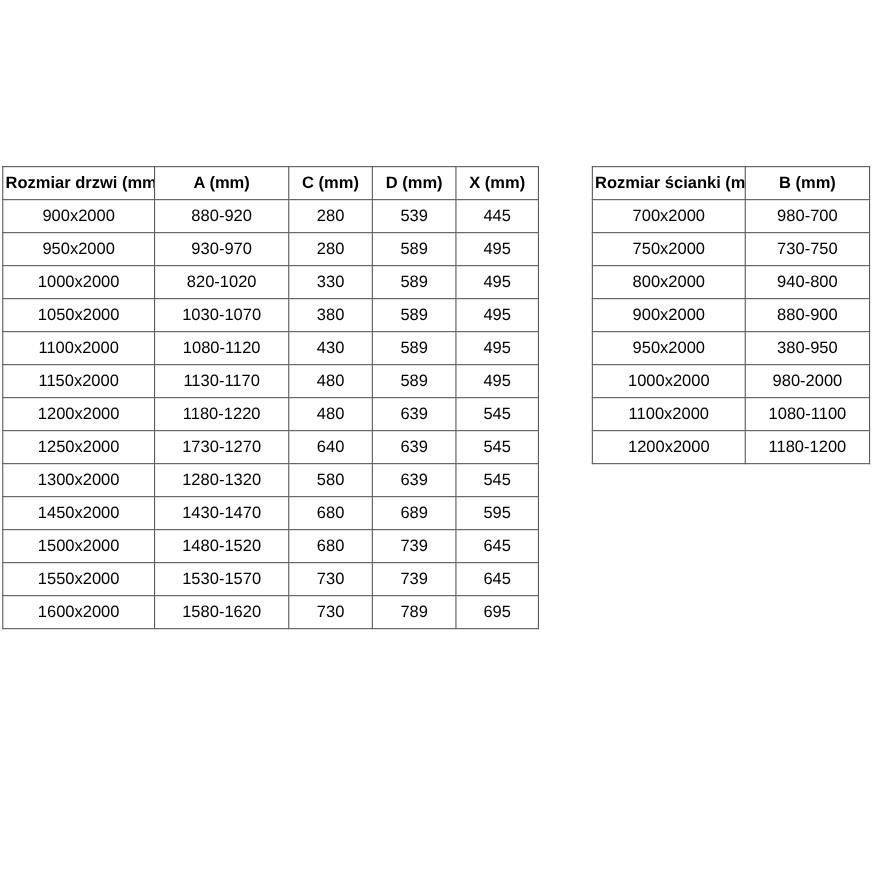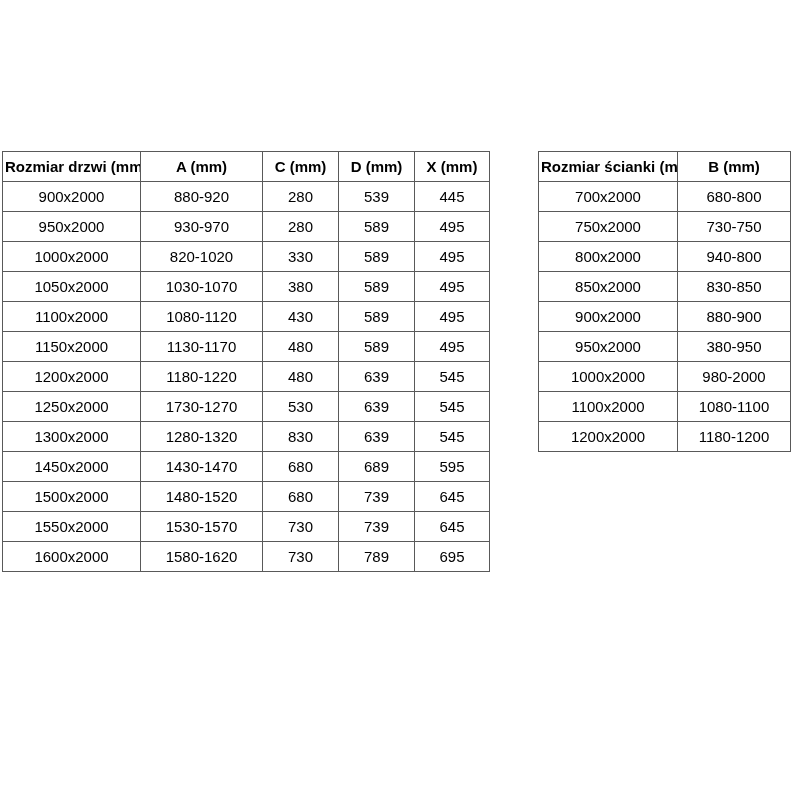--- a/index.html
+++ b/index.html
@@ -97,28 +97,28 @@
         <tr>
           <td>1200x2000</td>
           <td>1180-1220</td>
           <td>480</td>
           <td>639</td>
           <td>545</td>
         </tr>
         <tr>
           <td>1250x2000</td>
           <td>1730-1270</td>
-          <td>530</td>
+          <td>640</td>
           <td>639</td>
           <td>545</td>
         </tr>
         <tr>
           <td>1300x2000</td>
           <td>1280-1320</td>
-          <td>830</td>
+          <td>580</td>
           <td>639</td>
           <td>545</td>
         </tr>
         <tr>
           <td>1450x2000</td>
           <td>1430-1470</td>
           <td>680</td>
           <td>689</td>
           <td>595</td>
         </tr>
@@ -153,33 +153,29 @@
     </colgroup>
     <thead>
       <tr>
         <th>Rozmiar ścianki (mm)</th>
         <th>B (mm)</th>
       </tr>
     </thead>
     <tbody>
         <tr>
           <td>700x2000</td>
-          <td>680-800</td>
+          <td>980-700</td>
         </tr>
         <tr>
           <td>750x2000</td>
           <td>730-750</td>
         </tr>
         <tr>
           <td>800x2000</td>
           <td>940-800</td>
-        </tr>
-        <tr>
-          <td>850x2000</td>
-          <td>830-850</td>
         </tr>
         <tr>
           <td>900x2000</td>
           <td>880-900</td>
         </tr>
         <tr>
           <td>950x2000</td>
           <td>380-950</td>
         </tr>
         <tr>

